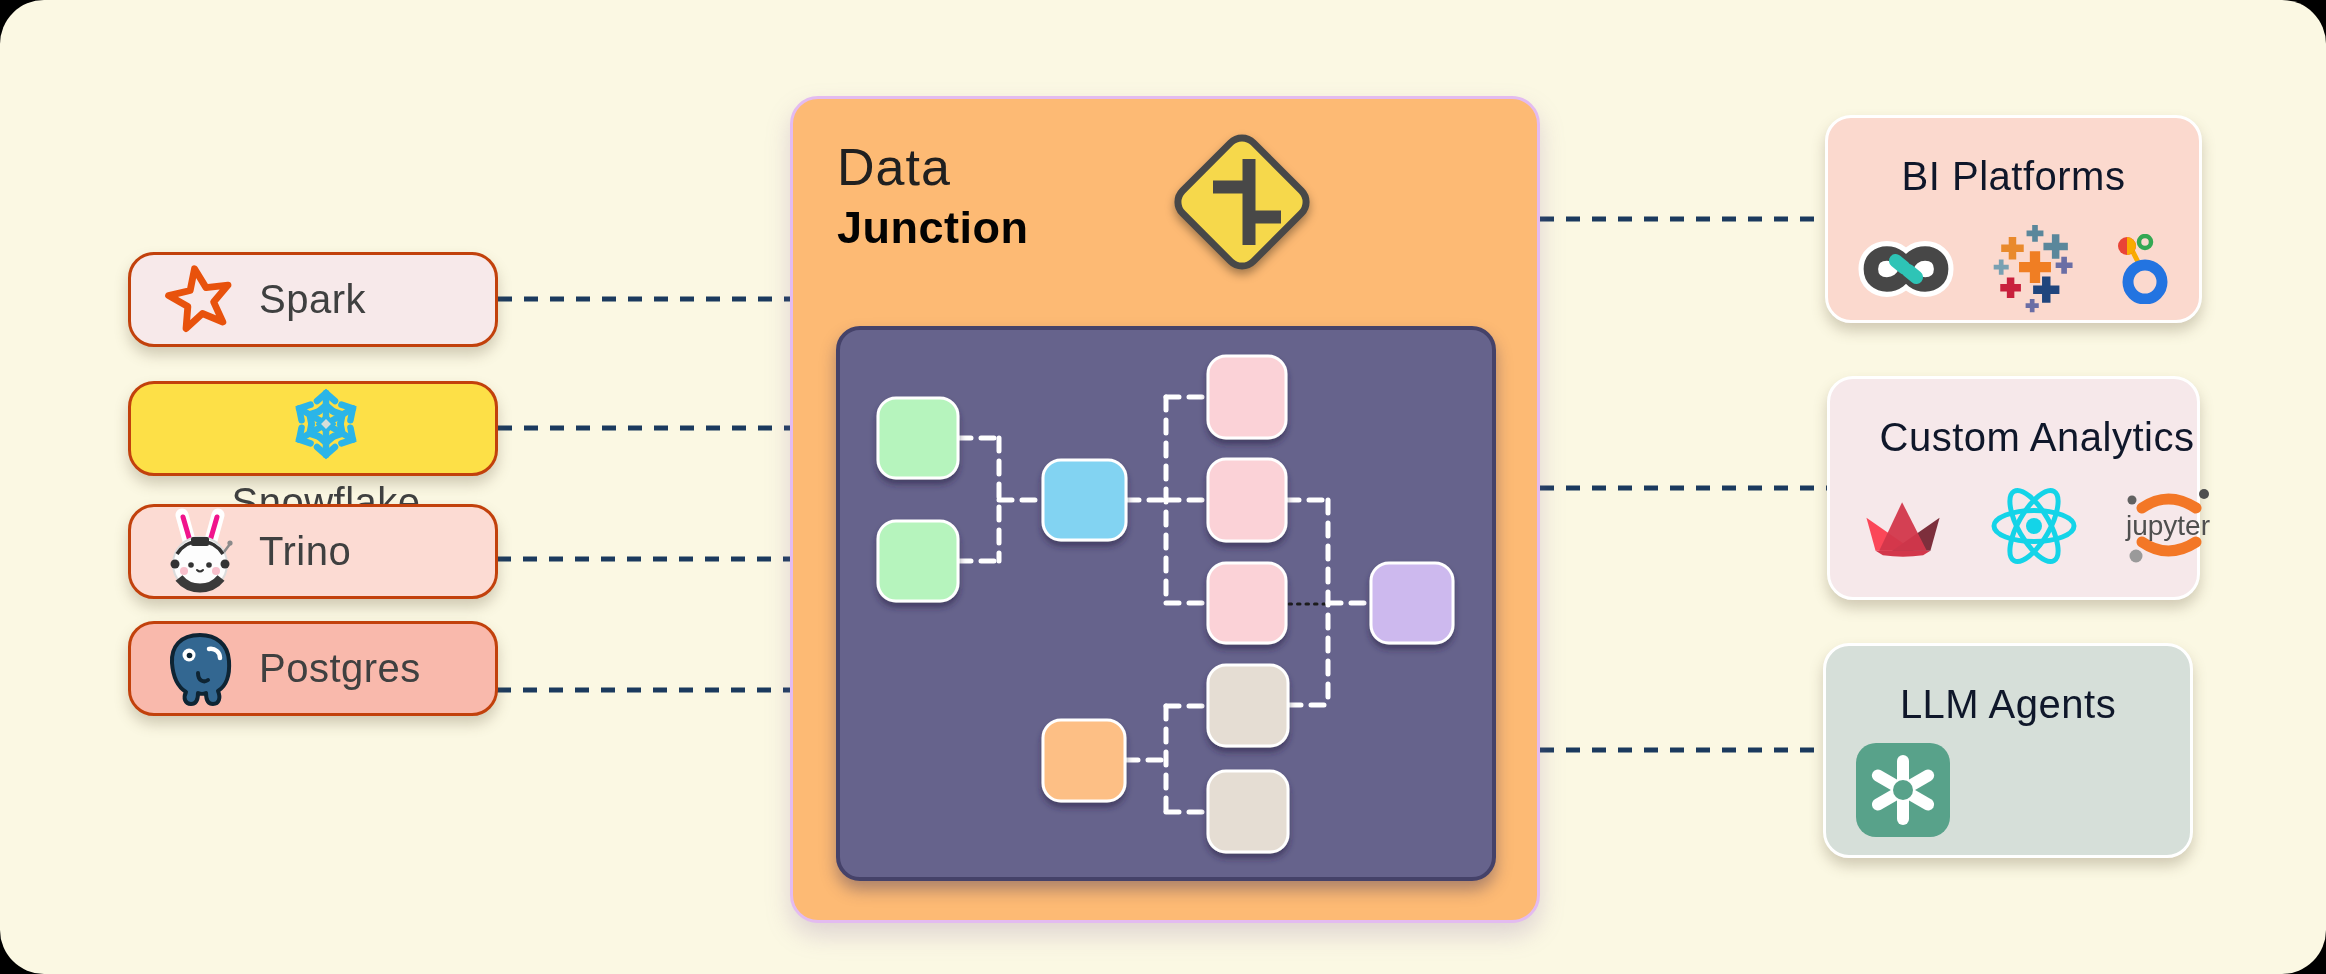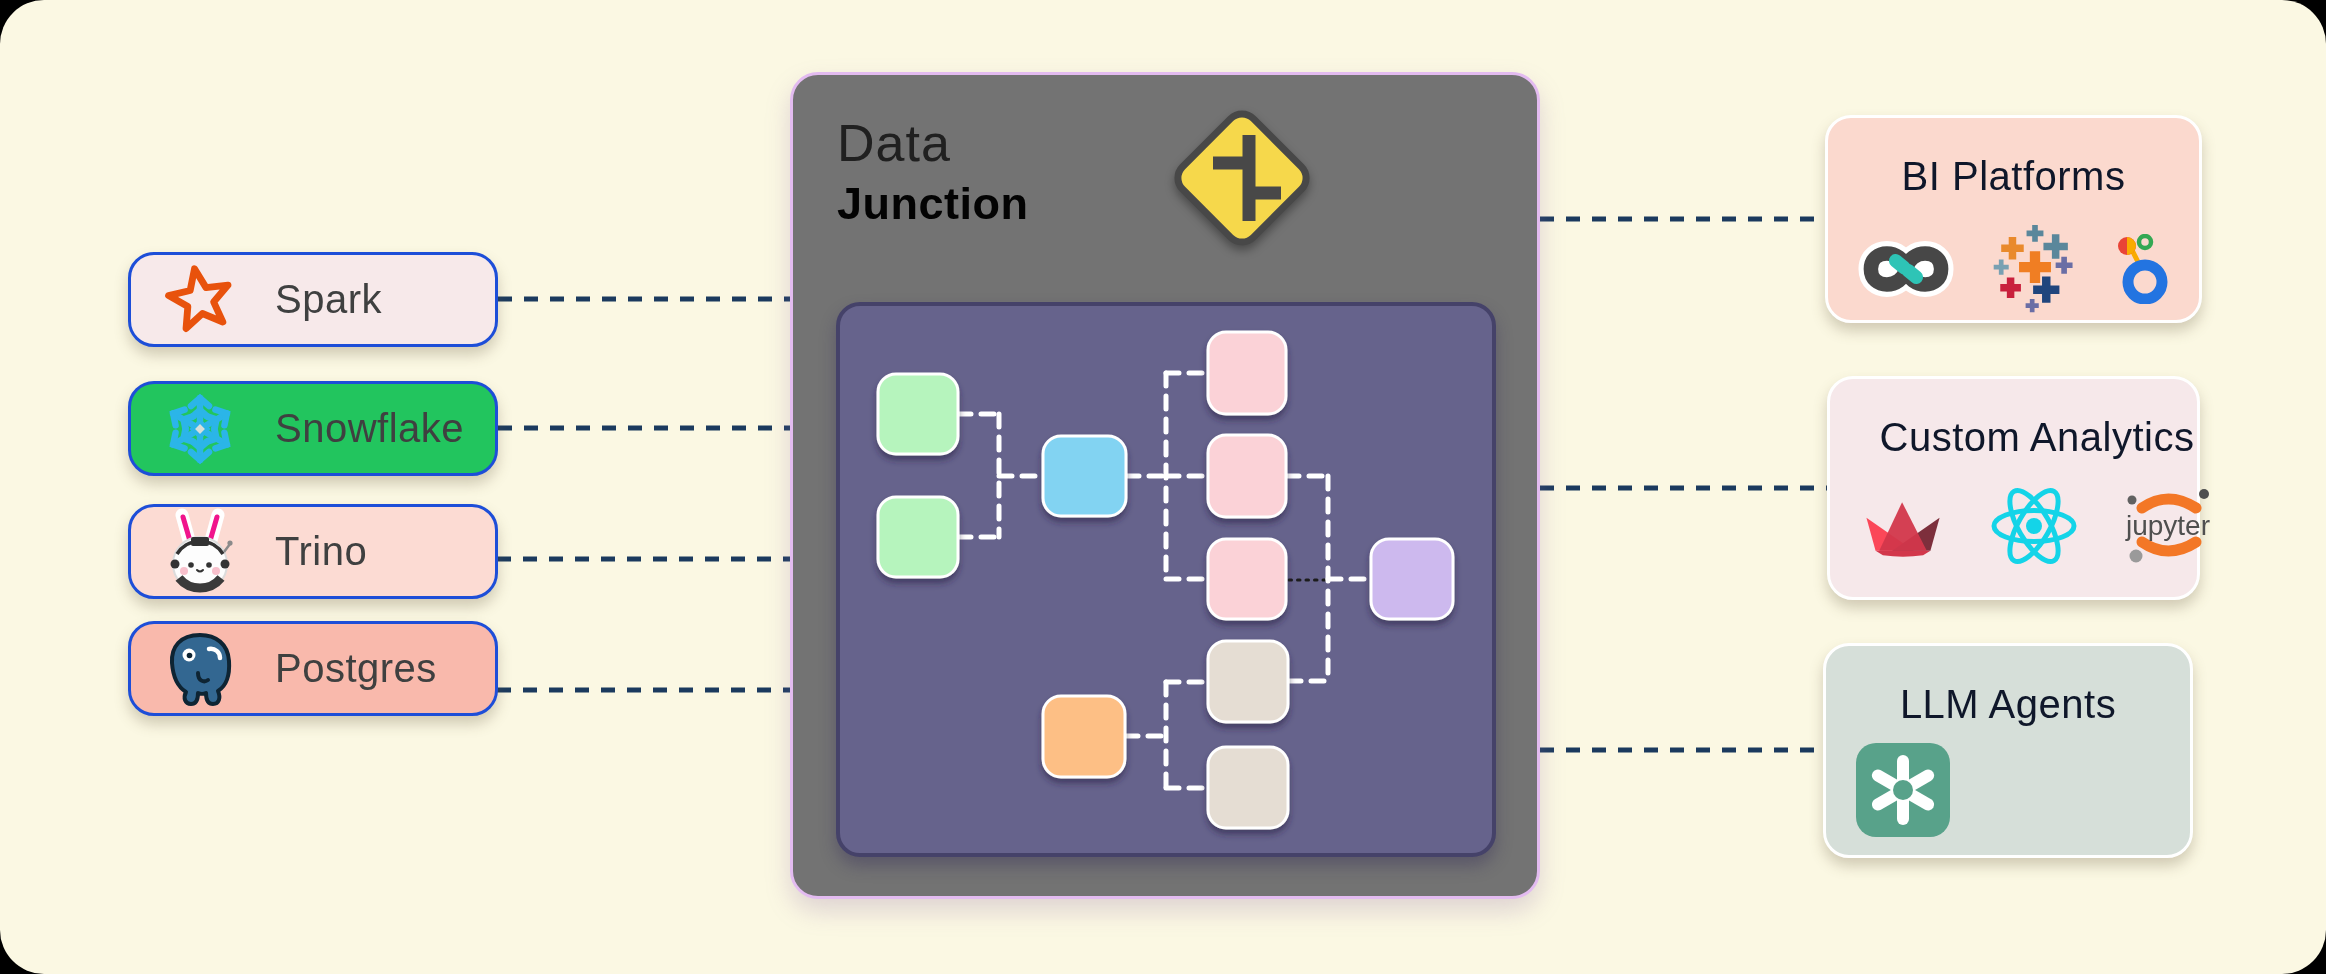--- a/index.html
+++ b/index.html
@@ -4,39 +4,39 @@
 <style>
   html,body { margin:0; padding:0; background:#000; }
   .canvas {
     position:relative; width:2326px; height:974px;
     background:#fbf8e3; border-radius:44px; overflow:hidden;
     font-family:"Liberation Sans", sans-serif;
   }
   
   .src {
     position:absolute; left:128px; width:370px; height:95px;
-    border-radius:26px; border:3px solid #1d4ed8; box-sizing:border-box;
-    display:flex; align-items:center; padding-left:26px; gap:32px;
+    border-radius:26px; border:3px solid #c2410c; box-sizing:border-box;
+    display:flex; align-items:center; padding-left:26px; gap:16px;
     box-shadow:0 8px 14px rgba(100,85,60,.28);
   }
   .src .icon-box { width:86px; display:flex; justify-content:center; align-items:center; }
   .src .label { font-size:40px; color:#3f4040; letter-spacing:.5px; }
   #src-spark     { top:252px; }
   #src-snowflake { top:381px; }
   #src-trino     { top:504px; }
   #src-postgres  { top:621px; }
 
   
   .connectors { position:absolute; inset:0; pointer-events:none; }
   .connectors line { stroke:#1b3a5e; stroke-width:5; stroke-dasharray:14 12; }
 
   
   .center-card {
-    position:absolute; left:790px; top:72px; width:750px; height:827px;
-    background:#737373; border:3px solid #e3bbf0; border-radius:28px; box-sizing:border-box;
+    position:absolute; left:790px; top:96px; width:750px; height:827px;
+    background:#fdba74; border:3px solid #e3bbf0; border-radius:28px; box-sizing:border-box;
     box-shadow:0 12px 24px rgba(150,120,170,.28);
   }
   .title { position:absolute; left:44px; top:42px; line-height:1; }
   .title .t1 { font-size:52px; font-weight:400; color:#202020; letter-spacing:1px; }
   .title .t2 { font-size:45px; font-weight:800; color:#030303; margin-top:12px; letter-spacing:.5px; }
   .sign { position:absolute; left:370px; top:24px; filter:drop-shadow(0 5px 5px rgba(0,0,0,.35)); }
   .panel {
     position:absolute; left:43px; top:227px; width:660px; height:555px;
     background:#66638c; border:4px solid #454269; border-radius:24px; box-sizing:border-box;
     box-shadow:0 9px 16px rgba(55,48,90,.4); overflow:hidden;
@@ -77,21 +77,21 @@
 
   <div class="src" id="src-spark" style="background-color: rgb(247, 233, 234);">
     <div class="icon-box">
       <svg width="74" height="74" viewBox="0 0 70 70" fill="none">
         <path d="M29.8 5.5 L40.7 23.3 L61.5 20.9 L47.9 36.8 L56.6 55.8 L37.3 47.8 L21.8 62 L23.5 41.1 L5.3 30.8 L25.7 26 Z" stroke="#e8520c" stroke-width="6.5" stroke-linejoin="round"></path>
       </svg>
     </div>
     <div class="label">Spark</div>
   </div>
 
-  <div class="src" id="src-snowflake" style="background-color: #22c55e;">
+  <div class="src" id="src-snowflake" style="background-color: #fde047; flex-direction: column;">
     <div class="icon-box">
       <svg width="80" height="80" viewBox="0 0 80 80">
         <g stroke="#2bb5e8" stroke-width="6.5" stroke-linecap="round" fill="none">
           <g id="sfspoke">
             <line x1="40" y1="40" x2="40" y2="9"></line>
             <path d="M31 17 L40 9 L49 17"></path>
             <path d="M32 28 L40 21 L48 28"></path>
           </g>
           <use href="#sfspoke" transform="rotate(60 40 40)"></use>
           <use href="#sfspoke" transform="rotate(120 40 40)"></use>

